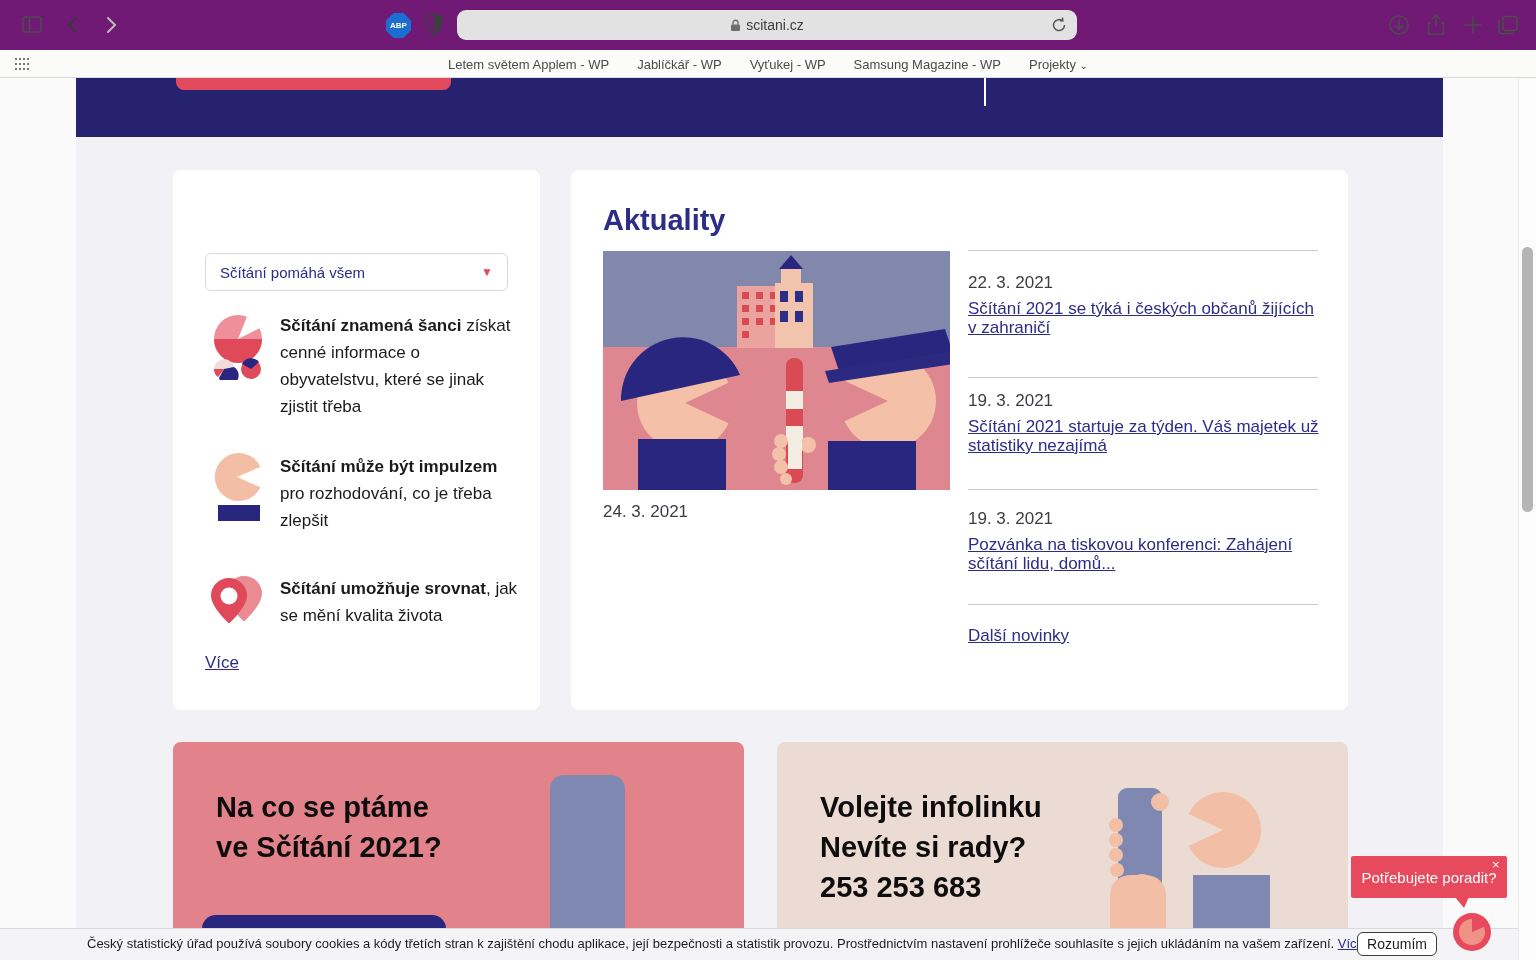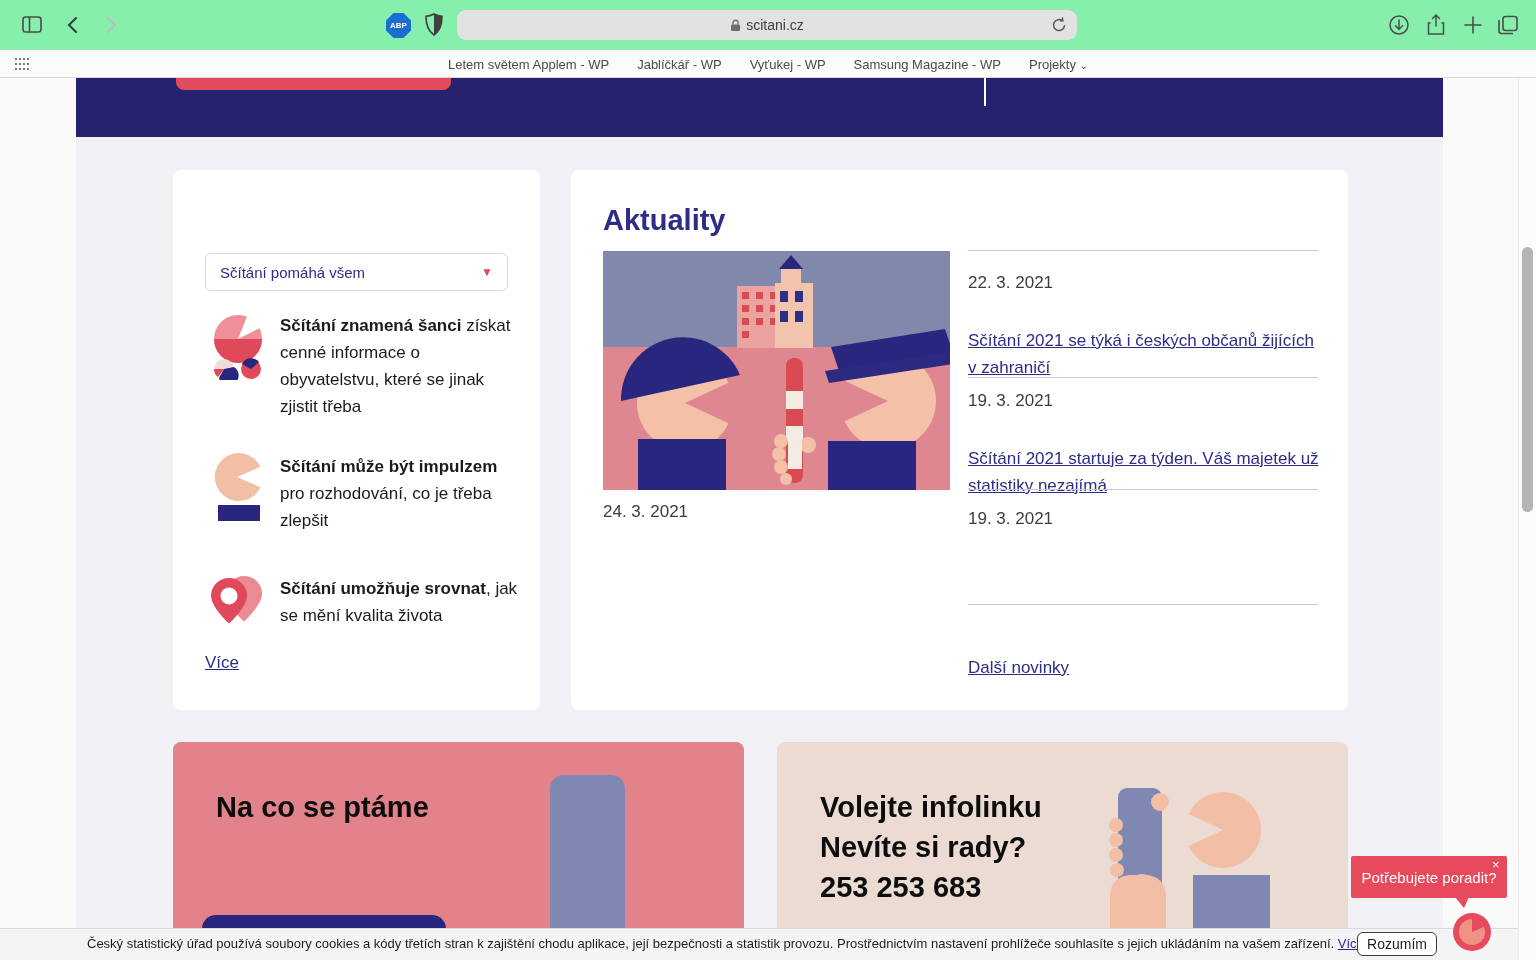--- a/index.html
+++ b/index.html
@@ -1,21 +1,21 @@
 <!DOCTYPE html>
 <html><head>
 <meta charset="utf-8">
 <style>
   * { margin:0; padding:0; box-sizing:border-box; }
   html,body { width:1536px; height:960px; }
   body { font-family:"Liberation Sans", sans-serif; background:#fff; }
   .window { position:relative; width:1536px; height:960px; overflow:hidden; background:#fff; }
 
   
-  .toolbar { position:absolute; left:0; top:0; width:1536px; height:50px; background:#86efac; }
+  .toolbar { position:absolute; left:0; top:0; width:1536px; height:50px; background:#701a75; }
   .favbar { position:absolute; left:0; top:50px; width:1536px; height:28px; background:#fbfbfa; border-bottom:1px solid #d9d8dc; }
   .tb-icon { position:absolute; top:13px; width:24px; height:24px; color:#5b5b5b; }
   .tb-icon svg { width:100%; height:100%; }
   .urlfield { position:absolute; left:457px; top:10px; width:620px; height:30px; background:#e3e2e3; border-radius:9px; display:flex; align-items:center; justify-content:center; font-size:14px; color:#3c3c3c; }
   .urlfield .lock { margin-right:5px; display:inline-flex; }
   .reload { position:absolute; right:9px; top:6px; width:18px; height:18px; color:#5b5b5b; }
   .abp-badge { position:absolute; left:386px; top:13px; width:25px; height:25px; background:#1a6ed1; color:#fff; font-size:8px; font-weight:bold; display:flex; align-items:center; justify-content:center; clip-path:polygon(30% 0,70% 0,100% 30%,100% 70%,70% 100%,30% 100%,0 70%,0 30%); }
   .fav-links { position:absolute; left:0; top:50px; width:1536px; height:28px; display:flex; align-items:center; justify-content:center; gap:28px; font-size:13px; color:#4b4b4b; }
   .fav-links span { cursor:default; }
   .grid-icon { position:absolute; left:14px; top:57px; width:16px; height:14px; }
@@ -37,21 +37,21 @@
 
   .benefit { position:absolute; left:107px; width:238px; font-size:17px; line-height:27px; color:#1b1b1b; }
   .benefit b { font-weight:bold; }
   .b-icon { position:absolute; }
   .more-link, .news-link, .cookie-link { color:#2d2c87; text-decoration:underline; cursor:pointer; }
   .more-link { position:absolute; left:32px; top:483px; font-size:17px; }
 
   .news-img { position:absolute; left:32px; top:81px; width:347px; height:239px; }
   .news-col-div { position:absolute; left:397px; width:350px; height:1px; background:#c9c9d2; }
   .news-date { position:absolute; font-size:17px; color:#3c3c44; }
-  .news-link { font-size:17px; line-height:27px; display:block;margin-top:28px; }
+  .news-link { font-size:17px; line-height:19px; display:block; }
   .news-item-link { position:absolute; left:397px; width:352px; }
   .feat-date { position:absolute; left:32px; top:332px; font-size:17px; color:#3c3c44; }
   .feat-link { position:absolute; left:32px; top:357px; width:340px; }
   .more-news { position:absolute; left:397px; top:456px; font-size:17px; }
 
   .promo { position:absolute; top:664px; width:571px; height:218px; border-radius:8px; overflow:hidden; }
   .promo-pink { left:97px; background:#e2828a; }
   .promo-beige { left:701px; background:#ecdbd2; }
   .promo-title { position:absolute; left:43px; top:45px; font-size:29px; font-weight:bold; color:#0d0d0d; line-height:40px; }
   .pink-btn { position:absolute; left:29px; top:173px; width:244px; height:50px; background:#28267e; border-radius:14px; }
@@ -283,28 +283,30 @@
         <div class="news-col-div" style="top:80px;"></div>
         <div class="news-date" style="left:397px; top:103px;">22. 3. 2021</div>
         <a class="news-link news-item-link" style="top:129px;">Sčítání 2021 se týká i českých občanů žijících v zahraničí</a>
 
         <div class="news-col-div" style="top:207px;"></div>
         <div class="news-date" style="left:397px; top:221px;">19. 3. 2021</div>
         <a class="news-link news-item-link" style="top:247px;">Sčítání 2021 startuje za týden. Váš majetek už statistiky nezajímá</a>
 
         <div class="news-col-div" style="top:319px;"></div>
         <div class="news-date" style="left:397px; top:339px;">19. 3. 2021</div>
+        <a class="news-link news-item-link" style="top:365px;">Pozvánka na tiskovou konferenci: Zahájení sčítání lidu, domů...</a>
 
         <div class="news-col-div" style="top:434px;"></div>
         <a class="news-link more-news">Další novinky</a>
       </div>
 
       <div class="promo promo-pink">
         <div class="promo-title">
           <div>Na co se ptáme</div>
+          <div>ve Sčítání 2021?</div>
         </div>
         <div class="pink-phone">
             <div class="dot"></div>
           </div>
         <div class="pink-btn"></div>
       </div>
 
       <div class="promo promo-beige">
         <div class="promo-title">
           <div>Volejte infolinku</div>

